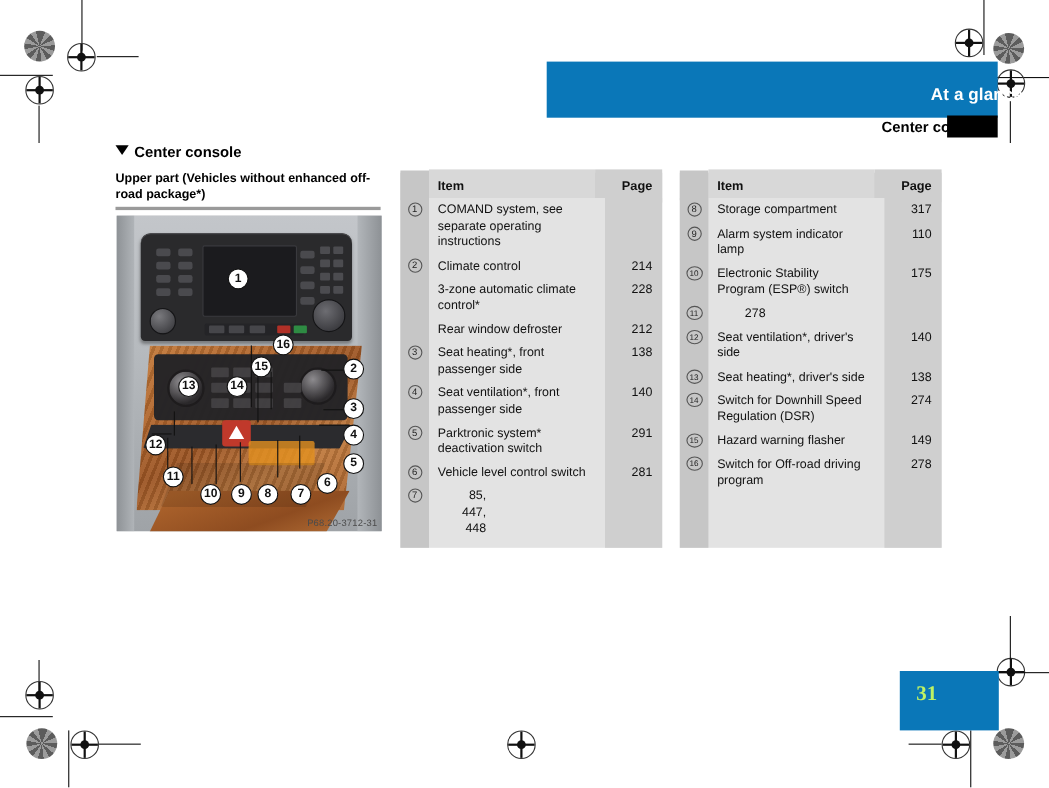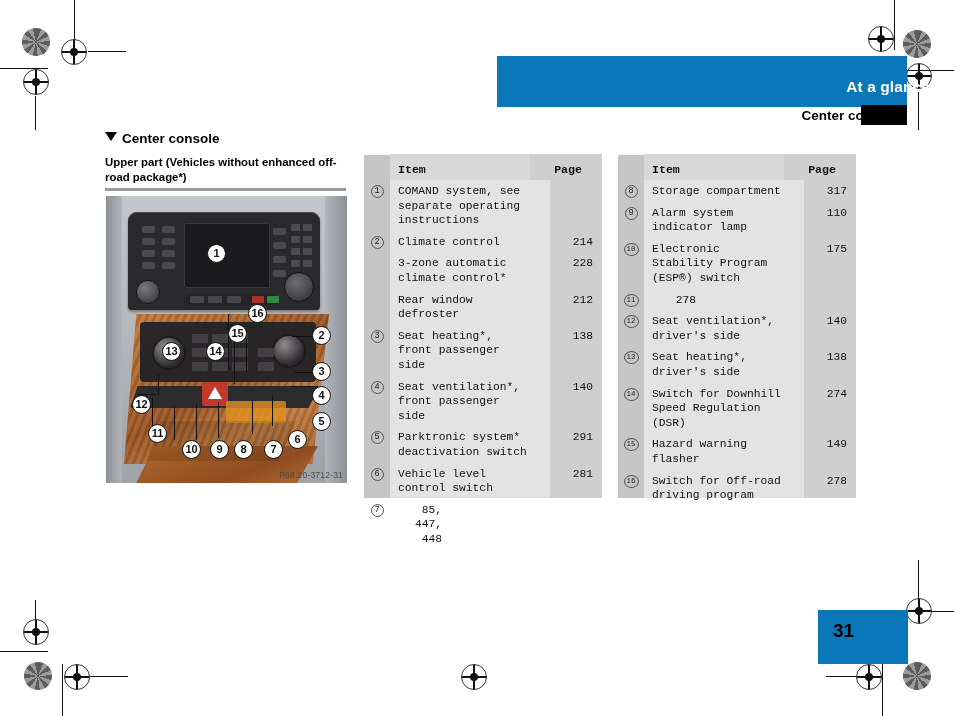--- a/index.html
+++ b/index.html
@@ -80,41 +80,41 @@
   .tray{position:absolute;left:40px;top:225px;width:150px;height:40px;background:rgba(0,0,0,.12);border-radius:3px;
         clip-path:polygon(10% 0,100% 0,88% 100%,0 100%);}
 
   
   .cal{position:absolute;width:19px;height:19px;border-radius:50%;background:#fff;border:1.6px solid #111;
        color:#111;font-size:11px;font-weight:bold;text-align:center;line-height:17px;box-sizing:border-box;}
   .leader{position:absolute;background:#111;}
   .photo-code{position:absolute;right:4px;bottom:3px;font-size:8.5px;color:#4b4b4b;letter-spacing:.2px;font-family:"Liberation Sans",sans-serif;}
 
   
-  .tbl{position:absolute;top:157px;width:238px;height:341px;font-size:11.3px;color:#111;font-family:Liberation Mono, monospace;}
+  .tbl{position:absolute;top:157px;width:238px;height:341px;font-size:11.3px;color:#111;}
   .tbl-l{left:364px;}
   .tbl-r{left:618px;}
   .t-head{display:flex;height:23px;align-items:center;background:#d0d0d0;}
   .t-head .c-num{width:26px;height:23px;background:#c6c6c6;}
   .t-head .c-item{flex:1;padding-left:8px;font-weight:bold;font-size:11.6px;background:#d8d8d8;height:23px;line-height:23px;}
-  .t-head .c-page{width:52px;text-align:right;padding-right:20px;font-weight:bold;font-size:11.6px;background:#cfcfcf;height:23px;line-height:23px;}
+  .t-head .c-page{width:52px;text-align:right;padding-right:9px;font-weight:bold;font-size:11.6px;background:#cfcfcf;height:23px;line-height:23px;}
   .t-body{background:#e3e3e3;height:318px;position:relative;}
   .t-body:before{content:"";position:absolute;left:0;top:0;width:26px;height:100%;background:#c6c6c6;}
   .t-body:after{content:"";position:absolute;right:0;top:0;width:52px;height:100%;background:#cfcfcf;}
   .row{display:flex;position:relative;z-index:2;align-items:flex-start;}
   .c-num{width:26px;flex:0 0 26px;text-align:center;padding-top:4px;}
   .c-item{flex:1;padding:4px 8px 3px 8px;line-height:14.6px;}
   .c-page{width:52px;flex:0 0 52px;text-align:right;padding:4px 9px 3px 0;line-height:14.6px;white-space:pre-line;}
   .numc{display:inline-block;width:13px;height:13px;line-height:11.5px;border:1px solid #555;border-radius:50%;
         font-size:8.6px;text-align:center;color:#222;box-sizing:border-box;}
   .numc.wide{width:15px;height:13px;border-radius:50%;font-size:7.4px;line-height:11.5px;}
 
   
   .pagenum{position:absolute;left:818px;top:610px;width:90px;height:54px;background:#0a77b8;}
-  .pagenum span{position:absolute;left:15px;top:10px;color:#000000;font-weight:bold;font-size:19px;}
+  .pagenum span{position:absolute;left:15px;top:10px;color:#bef264;font-weight:bold;font-size:19px;font-family:Liberation Serif, serif;}
 </style>
 </head>
 <body>
 
 <div class="page">
 
   <div class="reg">
     <div class="blob" style="left:22px;top:28px;"></div>
     <div class="tline-v" style="left:74px;top:0;height:46px;"></div>
     <div class="target" style="left:61px;top:39px;">

